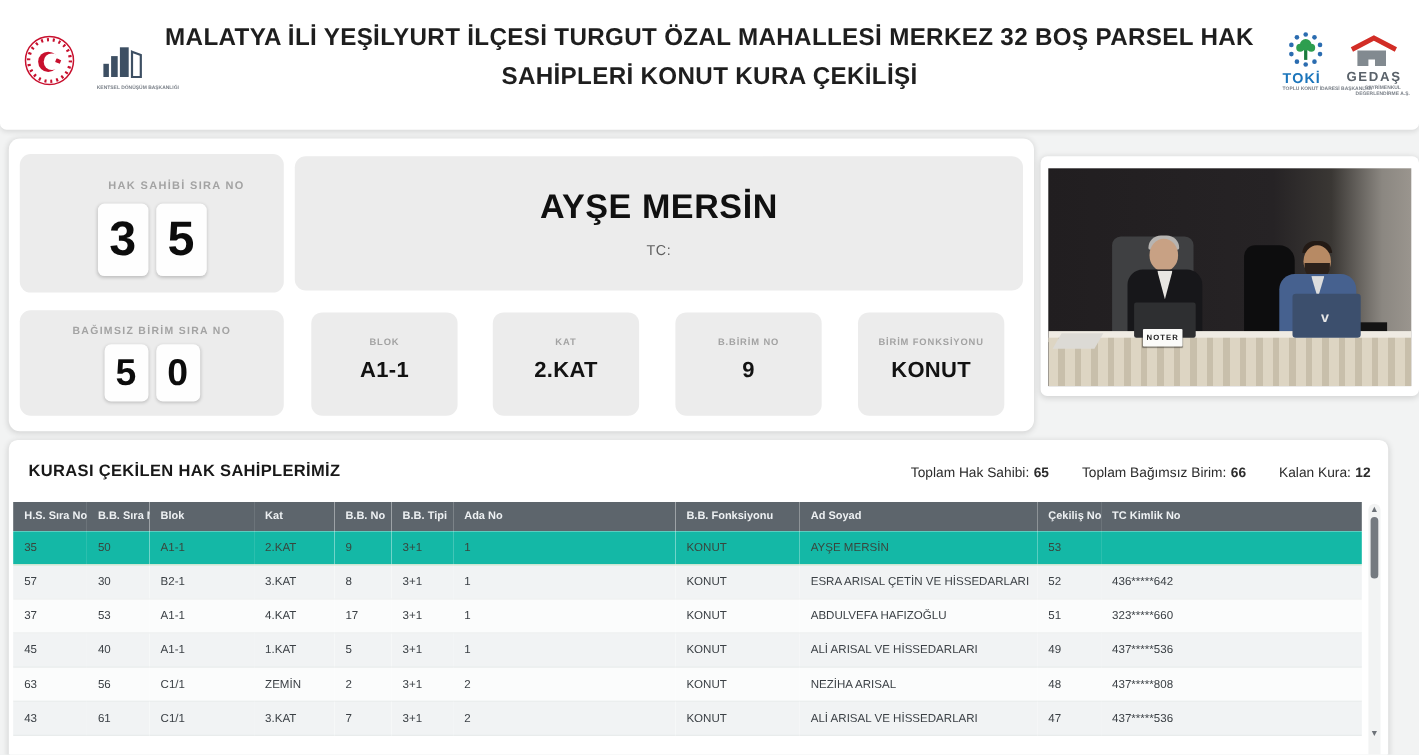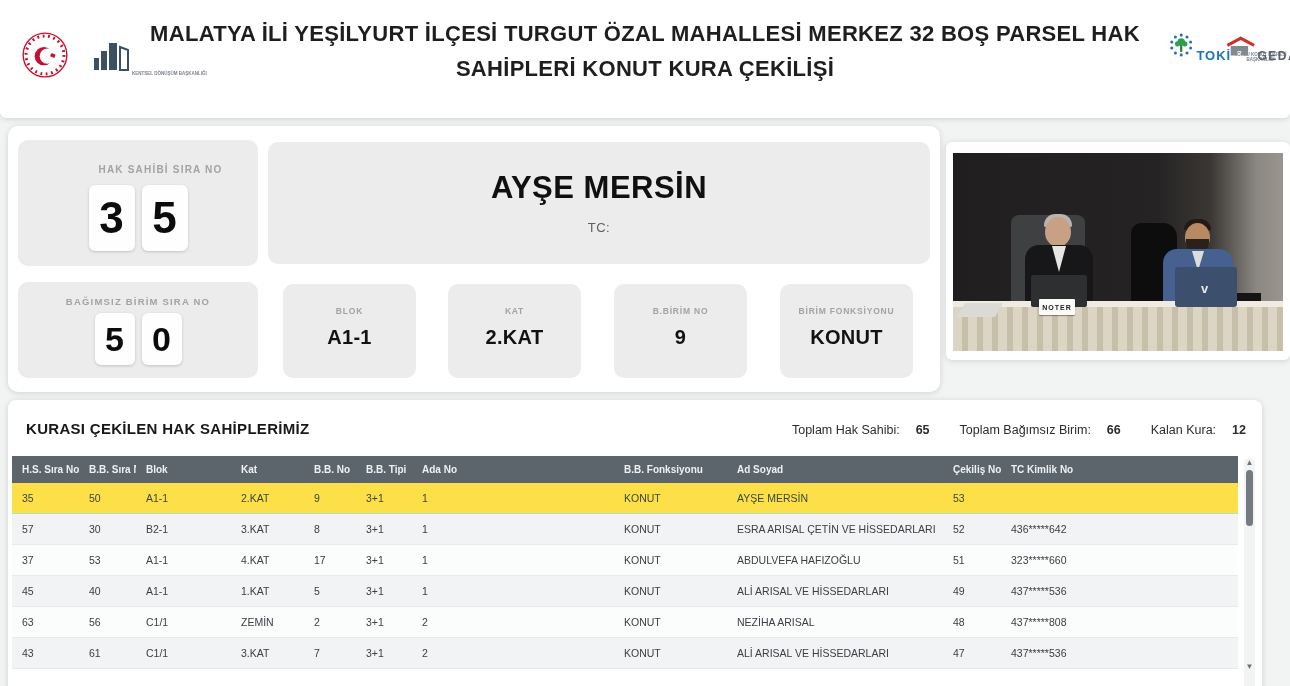--- a/index.html
+++ b/index.html
@@ -8,21 +8,21 @@
   #stage { position:relative; width:1290px; height:686px; background:#f2f3f3; }
 
   .panel { position:absolute; background:#fff; border-radius:10px;
     box-shadow:0 1px 6px rgba(0,0,0,.14); }
 
   
   #top-header { left:0; top:0; width:1290px; height:118px; border-radius:0 0 6px 6px;
     background:#fff; box-shadow:0 2px 5px rgba(0,0,0,.10); position:absolute; }
   #main-title { position:absolute; left:150px; right:150px; top:16px; text-align:center;
     font-size:22px; font-weight:800; color:#1e1e1e; line-height:1.6; letter-spacing:.3px; }
-  .logo { position:absolute; display:flex; align-items:flex-end; }
+  .logo { position:absolute; display:flex; flex-direction:column; align-items:flex-start; }
   .logo-caption { font-size:4.5px; color:#7c828a; font-weight:700; text-align:center; margin-top:1px; }
   #gov-logo { left:22px; top:32px; }
   #kentsel-logo { left:88px; top:34px; }
   #toki-logo { left:1166px; top:28px; }
   #toki-word { font-size:13px; font-weight:800; color:#1b75bb; letter-spacing:1px; line-height:1; margin-top:2px; }
   #gedas-logo { left:1224px; top:30px; }
   #gedas-word { font-size:12px; font-weight:800; color:#5a626a; letter-spacing:1.5px; line-height:1; margin-top:2px; }
 
   
   #draw-panel { left:8px; top:126px; width:932px; height:266px; }
@@ -82,30 +82,30 @@
     font-size:7px; font-weight:800; letter-spacing:1px; color:#222; box-shadow:0 1px 1px rgba(0,0,0,.4); }
   #paper { position:absolute; left:8px; top:150px; width:38px; height:14px; background:#dcdad5; transform:skewX(-30deg); }
   #monitor { position:absolute; right:22px; top:140px; width:40px; height:34px; background:#141414; }
 
   
   #results-panel { left:8px; top:400px; width:1254px; height:300px; border-radius:8px 8px 0 0; }
   #results-title { position:absolute; left:18px; top:20px; font-size:15px; font-weight:800;
     color:#181818; letter-spacing:.3px; }
   #results-stats { position:absolute; right:16px; top:23px; display:flex; gap:30px;
     font-size:12.5px; color:#2c2c2c; }
-  #results-stats b { margin-left:16px; }
+  #results-stats b { margin-left:4px; }
   #table-wrap { position:absolute; left:4px; top:56px; width:1226px; }
   table { border-collapse:collapse; width:1226px; table-layout:fixed; }
   th { background:#5d656c; color:#eef1f3; font-size:10px; font-weight:700; text-align:left;
     padding:8px 4px 8px 10px; white-space:nowrap; overflow:hidden; }
   td { font-size:10.5px; color:#3b4045; padding:9px 4px 9px 10px; white-space:nowrap;
     overflow:hidden; border-bottom:1px solid #e7eaea; }
   tr:nth-child(odd) td { background:#fbfcfc; }
   tr:nth-child(even) td { background:#f1f3f4; }
-  tr.hl td { background:#fde047; border-bottom:1px solid #b9dcc1; color:#39453d; }
+  tr.hl td { background:#14b8a6; border-bottom:1px solid #b9dcc1; color:#39453d; }
   th:nth-child(1),td:nth-child(1){width:67px;} th:nth-child(2),td:nth-child(2){width:57px;}
   th:nth-child(3),td:nth-child(3){width:95px;} th:nth-child(4),td:nth-child(4){width:73px;}
   th:nth-child(5),td:nth-child(5){width:52px;margin-top:48px;} th:nth-child(6),td:nth-child(6){width:56px;}
   th:nth-child(7),td:nth-child(7){width:202px;} th:nth-child(8),td:nth-child(8){width:113px;}
   th:nth-child(9),td:nth-child(9){width:216px;} th:nth-child(10),td:nth-child(10){width:58px;}
   th:nth-child(11),td:nth-child(11){width:auto;}
 
   
   #v-scrollbar { position:absolute; right:7px; top:58px; bottom:6px; width:11px;
     background:#f2f3f3; border-radius:6px; }

